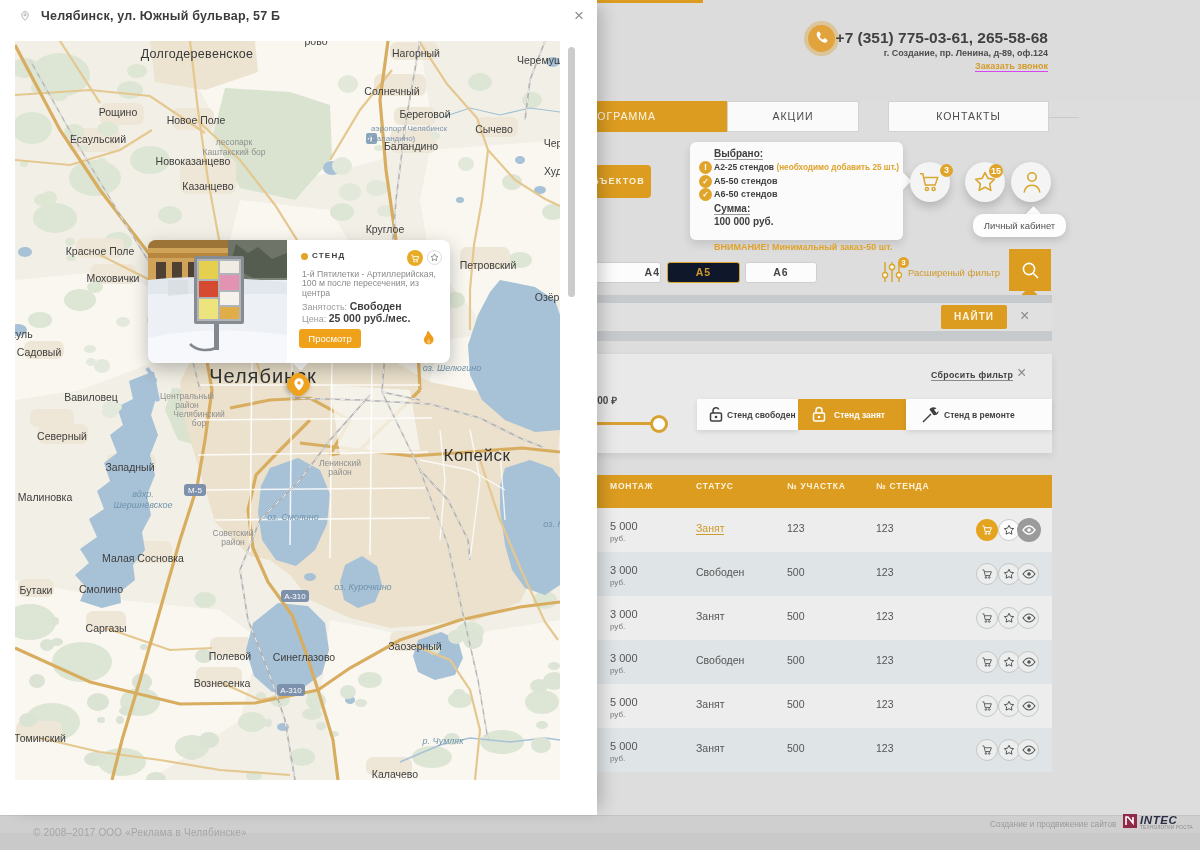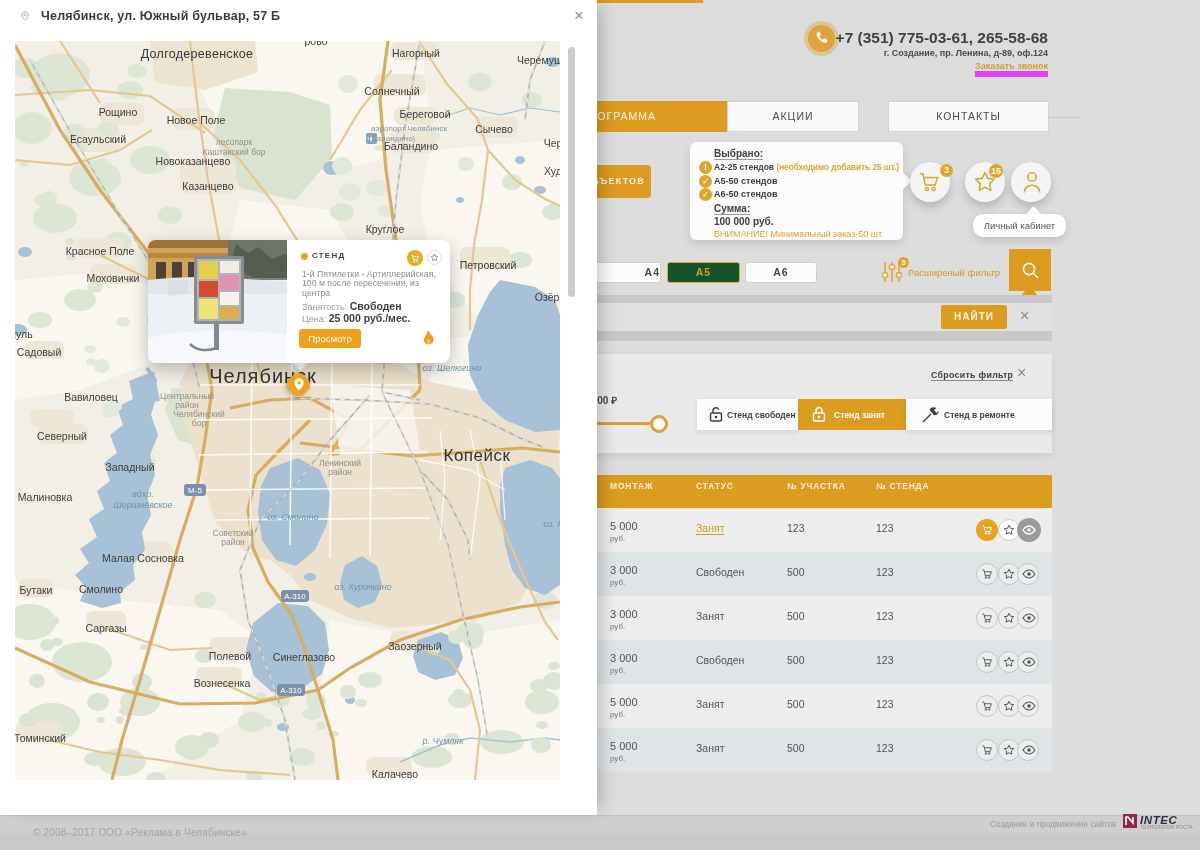--- a/index.html
+++ b/index.html
@@ -15,21 +15,21 @@
 <div class="abs" style="left:0;top:0;width:1200px;height:101px;background:#dcdcdc;"></div>
 
 <div class="abs or" style="left:560px;top:0;width:143px;height:3px;"></div>
 
 <div class="abs" style="left:808px;top:25px;width:27px;height:27px;border-radius:50%;background:#e2a33c;box-shadow:0 0 0 4px rgba(219,156,32,.35);"></div>
 <svg class="abs" style="left:813px;top:30px;" width="17" height="17" viewBox="0 0 24 24">
     <path d="M6.6 2.8c.8-.8 2-.7 2.6.2l1.5 2.2c.5.8.4 1.8-.3 2.4l-.9.9c-.2.2-.3.6-.1.9.9 1.7 2.3 3.1 4 4 .3.2.7.1.9-.1l.9-.9c.6-.7 1.6-.8 2.4-.3l2.2 1.5c.9.6 1 1.8.2 2.6l-1 1c-.8.8-2 1.1-3.1.8-2.5-.8-4.8-2.2-6.7-4.1S5.9 9.7 5.1 7.2c-.3-1.1 0-2.3.8-3.1z" fill="#fff"></path>
   </svg>
 <div class="abs" style="left:640px;top:29px;width:408px;text-align:right;font-size:15.5px;font-weight:bold;color:#414141;">+7 (351) 775-03-61, 265-58-68</div>
 <div class="abs" style="left:640px;top:48px;width:408px;text-align:right;font-size:9px;font-weight:bold;color:#4c4c4c;">г. Создание, пр. Ленина, д-89, оф.124</div>
-<div class="abs" style="left:640px;top:61px;width:408px;text-align:right;font-size:9px;font-weight:bold;"><span style="color:#d59b28;border-bottom:6px solid #d946ef;">Заказать звонок</span></div>
+<div class="abs" style="left:640px;top:61px;width:408px;text-align:right;font-size:9px;font-weight:bold;"><span style="color:#d59b28;border-bottom:1px solid #d946ef;">Заказать звонок</span></div>
 
 <div class="abs" style="left:540px;top:101px;width:187px;height:31px;background:#db9c20;"></div>
 <div class="abs" style="left:540px;top:101px;width:187px;height:31px;line-height:31px;text-align:center;font-size:10.5px;color:#fdf6e8;letter-spacing:1px;padding-right:30px;box-sizing:border-box;">ПРОГРАММА</div>
 <div class="abs" style="left:727px;top:101px;width:132px;height:31px;background:#fafafa;border:1px solid #d2d2d2;box-sizing:border-box;line-height:29px;text-align:center;font-size:10.5px;color:#4a4a4a;letter-spacing:1px;">АКЦИИ</div>
 <div class="abs" style="left:888px;top:101px;width:161px;height:31px;background:#fafafa;border:1px solid #d2d2d2;box-sizing:border-box;line-height:29px;text-align:center;font-size:10.5px;color:#4a4a4a;letter-spacing:1px;">КОНТАКТЫ</div>
 
 <div class="abs" style="left:1049px;top:117px;width:30px;height:1px;background:#c9c9c9;"></div>
 
 <div class="abs or" style="left:520px;top:165px;width:131px;height:33px;border-radius:4px;line-height:33px;text-align:right;padding-right:6px;box-sizing:border-box;font-size:9px;font-weight:bold;color:#fdf3dd;letter-spacing:1.2px;">ОБЪЕКТОВ</div>
 
@@ -37,21 +37,21 @@
 <div class="abs" style="left:897px;top:175px;width:12px;height:12px;background:#fbfbfb;transform:rotate(45deg);box-shadow:2px -2px 4px rgba(0,0,0,.06);"></div>
 <div class="abs" style="left:714px;top:148px;font-size:10px;font-weight:bold;color:#3f3f3f;white-space:nowrap;"><span style="border-bottom:1px solid #999;">Выбрано:</span></div>
 <div class="abs" style="left:699px;top:161px;width:13px;height:13px;border-radius:50%;background:#e0a42a;color:#fff;font-size:9px;font-weight:bold;text-align:center;line-height:13px;">!</div>
 <div class="abs" style="left:714px;top:162px;font-size:8.5px;font-weight:bold;color:#3f3f3f;white-space:nowrap;">А2-25 стендов <span style="color:#dfa32b;font-size:8.2px;">(необходимо добавить 25 шт.)</span></div>
 <div class="abs" style="left:699px;top:175px;width:13px;height:13px;border-radius:50%;background:#e0a42a;color:#fff;font-size:8px;font-weight:bold;text-align:center;line-height:13px;">✓</div>
 <div class="abs" style="left:714px;top:176px;font-size:9px;font-weight:bold;color:#3f3f3f;white-space:nowrap;">А5-50 стендов</div>
 <div class="abs" style="left:699px;top:188px;width:13px;height:13px;border-radius:50%;background:#e0a42a;color:#fff;font-size:8px;font-weight:bold;text-align:center;line-height:13px;">✓</div>
 <div class="abs" style="left:714px;top:189px;font-size:9px;font-weight:bold;color:#3f3f3f;white-space:nowrap;">А6-50 стендов</div>
 <div class="abs" style="left:714px;top:203px;font-size:10px;font-weight:bold;color:#3f3f3f;white-space:nowrap;"><span style="border-bottom:1px solid #999;">Сумма:</span></div>
 <div class="abs" style="left:714px;top:216px;font-size:10px;font-weight:bold;color:#3f3f3f;white-space:nowrap;">100 000 руб.</div>
-<div class="abs" style="left:714px;top:229px;font-size:9px;font-weight:normal;color:#dfa32b;white-space:nowrap;">ВНИМАНИЕ! Минимальный заказ-50 шт.</div>
+<div class="abs" style="left:714px;top:242px;font-size:9px;font-weight:bold;color:#dfa32b;white-space:nowrap;">ВНИМАНИЕ! Минимальный заказ-50 шт.</div>
 
 <div class="abs" style="left:910px;top:162px;width:40px;height:40px;border-radius:50%;background:#f4f4f4;box-shadow:0 5px 10px rgba(0,0,0,.18);"></div>
 <div class="abs" style="left:965px;top:162px;width:40px;height:40px;border-radius:50%;background:#f4f4f4;box-shadow:0 5px 10px rgba(0,0,0,.18);"></div>
 <div class="abs" style="left:1011px;top:162px;width:40px;height:40px;border-radius:50%;background:#f4f4f4;box-shadow:0 5px 10px rgba(0,0,0,.18);"></div>
 <svg class="abs" style="left:919px;top:172px;" width="22" height="20" viewBox="0 0 24 22">
     <g fill="none" stroke="#d9a62e" stroke-width="1.6">
       <path d="M1 2h3.2l2.6 12.2h10.9L20.5 6H6"></path>
       <circle cx="8.6" cy="18.6" r="1.7"></circle>
       <circle cx="15.9" cy="18.6" r="1.7"></circle>
     </g>
@@ -65,21 +65,21 @@
       <path d="M2.2 21.5c.6-4.6 3.8-7.3 7.8-7.3s7.2 2.7 7.8 7.3"></path>
     </g>
   </svg>
 <div class="abs" style="left:940px;top:164px;width:13px;height:13px;border-radius:50%;background:#e0a42a;color:#fff;font-size:9px;font-weight:bold;text-align:center;line-height:13px;">3</div>
 <div class="abs" style="left:989px;top:164px;width:14px;height:14px;border-radius:50%;background:#e0a42a;color:#fff;font-size:9px;font-weight:bold;text-align:center;line-height:14px;">15</div>
 
 <div class="abs" style="left:1027px;top:209px;width:13px;height:13px;background:#fdfdfd;transform:rotate(45deg);box-shadow:0 2px 5px rgba(0,0,0,.12);"></div>
 <div class="abs" style="left:973px;top:214px;width:93px;height:23px;background:#fdfdfd;border-radius:10px;box-shadow:0 3px 8px rgba(0,0,0,.15);line-height:23px;text-align:center;font-size:9.5px;color:#555;">Личный кабинет</div>
 
 <div class="abs" style="left:540px;top:262px;width:121px;height:21px;background:#fcfcfc;border:1px solid #cfcfcf;border-radius:3px;box-sizing:border-box;line-height:19px;text-align:right;font-size:10.5px;font-weight:bold;color:#454545;letter-spacing:1px;">А4</div>
-<div class="abs" style="left:667px;top:262px;width:73px;height:21px;background:#14532d;border:1px solid #dba72f;border-radius:3px;box-sizing:border-box;line-height:19px;text-align:center;font-size:10.5px;font-weight:bold;color:#cf9a29;letter-spacing:1px;">А5</div>
+<div class="abs" style="left:667px;top:262px;width:73px;height:21px;background:#0f172a;border:1px solid #dba72f;border-radius:3px;box-sizing:border-box;line-height:19px;text-align:center;font-size:10.5px;font-weight:bold;color:#cf9a29;letter-spacing:1px;">А5</div>
 <div class="abs" style="left:745px;top:262px;width:72px;height:21px;background:#fcfcfc;border:1px solid #cfcfcf;border-radius:3px;box-sizing:border-box;line-height:19px;text-align:center;font-size:10.5px;font-weight:bold;color:#454545;letter-spacing:1px;">А6</div>
 
 <svg class="abs" style="left:882px;top:261px;" width="20" height="22" viewBox="0 0 20 22">
     <g stroke="#d9a62e" stroke-width="1.5" fill="none">
       <line x1="3" y1="1" x2="3" y2="21"></line>
       <line x1="10" y1="1" x2="10" y2="21"></line>
       <line x1="17" y1="1" x2="17" y2="21"></line>
     </g>
     <circle cx="3" cy="14" r="2.6" fill="#fff" stroke="#d9a62e" stroke-width="1.5"></circle>
     <circle cx="10" cy="6" r="2.6" fill="#fff" stroke="#d9a62e" stroke-width="1.5"></circle>

